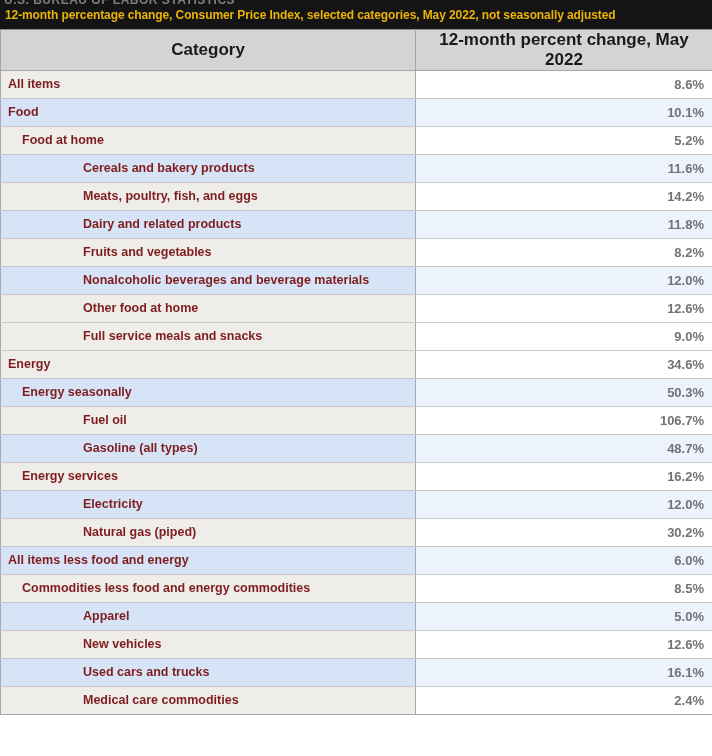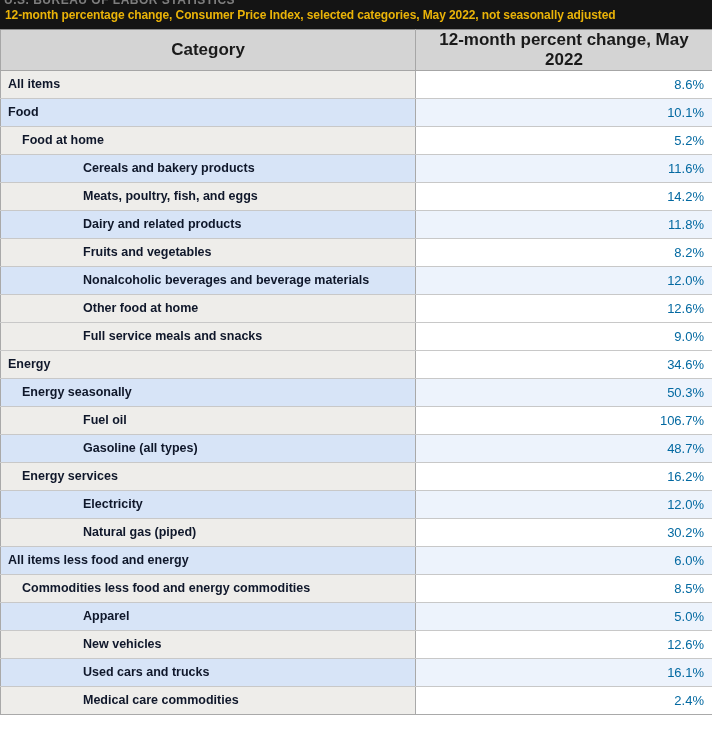--- a/index.html
+++ b/index.html
@@ -82,37 +82,37 @@
   }
 
   tbody td {
     height: 28px;
     box-sizing: border-box;
     border-left: 1px solid #a9a9a9;
     border-right: 1px solid #a9a9a9;
     border-bottom: 1px solid #c8c8c8;
     font-size: 12.5px;
     font-weight: bold;
-    color: #0f172a;
+    color: #7f1d1d;
     vertical-align: middle;
     padding: 0;
   }
 
   td.cat {
     text-align: left;
   }
   td.cat .lbl {
     display: block;
   }
   td.val {
     text-align: right;
     padding-right: 8px;
-    font-weight: normal;
+    font-weight: bold;
     font-size: 13px;
-    color: #0369a1;
+    color: #737373;
   }
 
   
   .ind0 { padding-left: 7px; }
   .ind1 { padding-left: 21px; }
   .ind2 { padding-left: 34px; margin-left: 48px; }
 
   
   tr.band-a td.cat { background: #eeedea; }
   tr.band-a td.val { background: #ffffff; }

